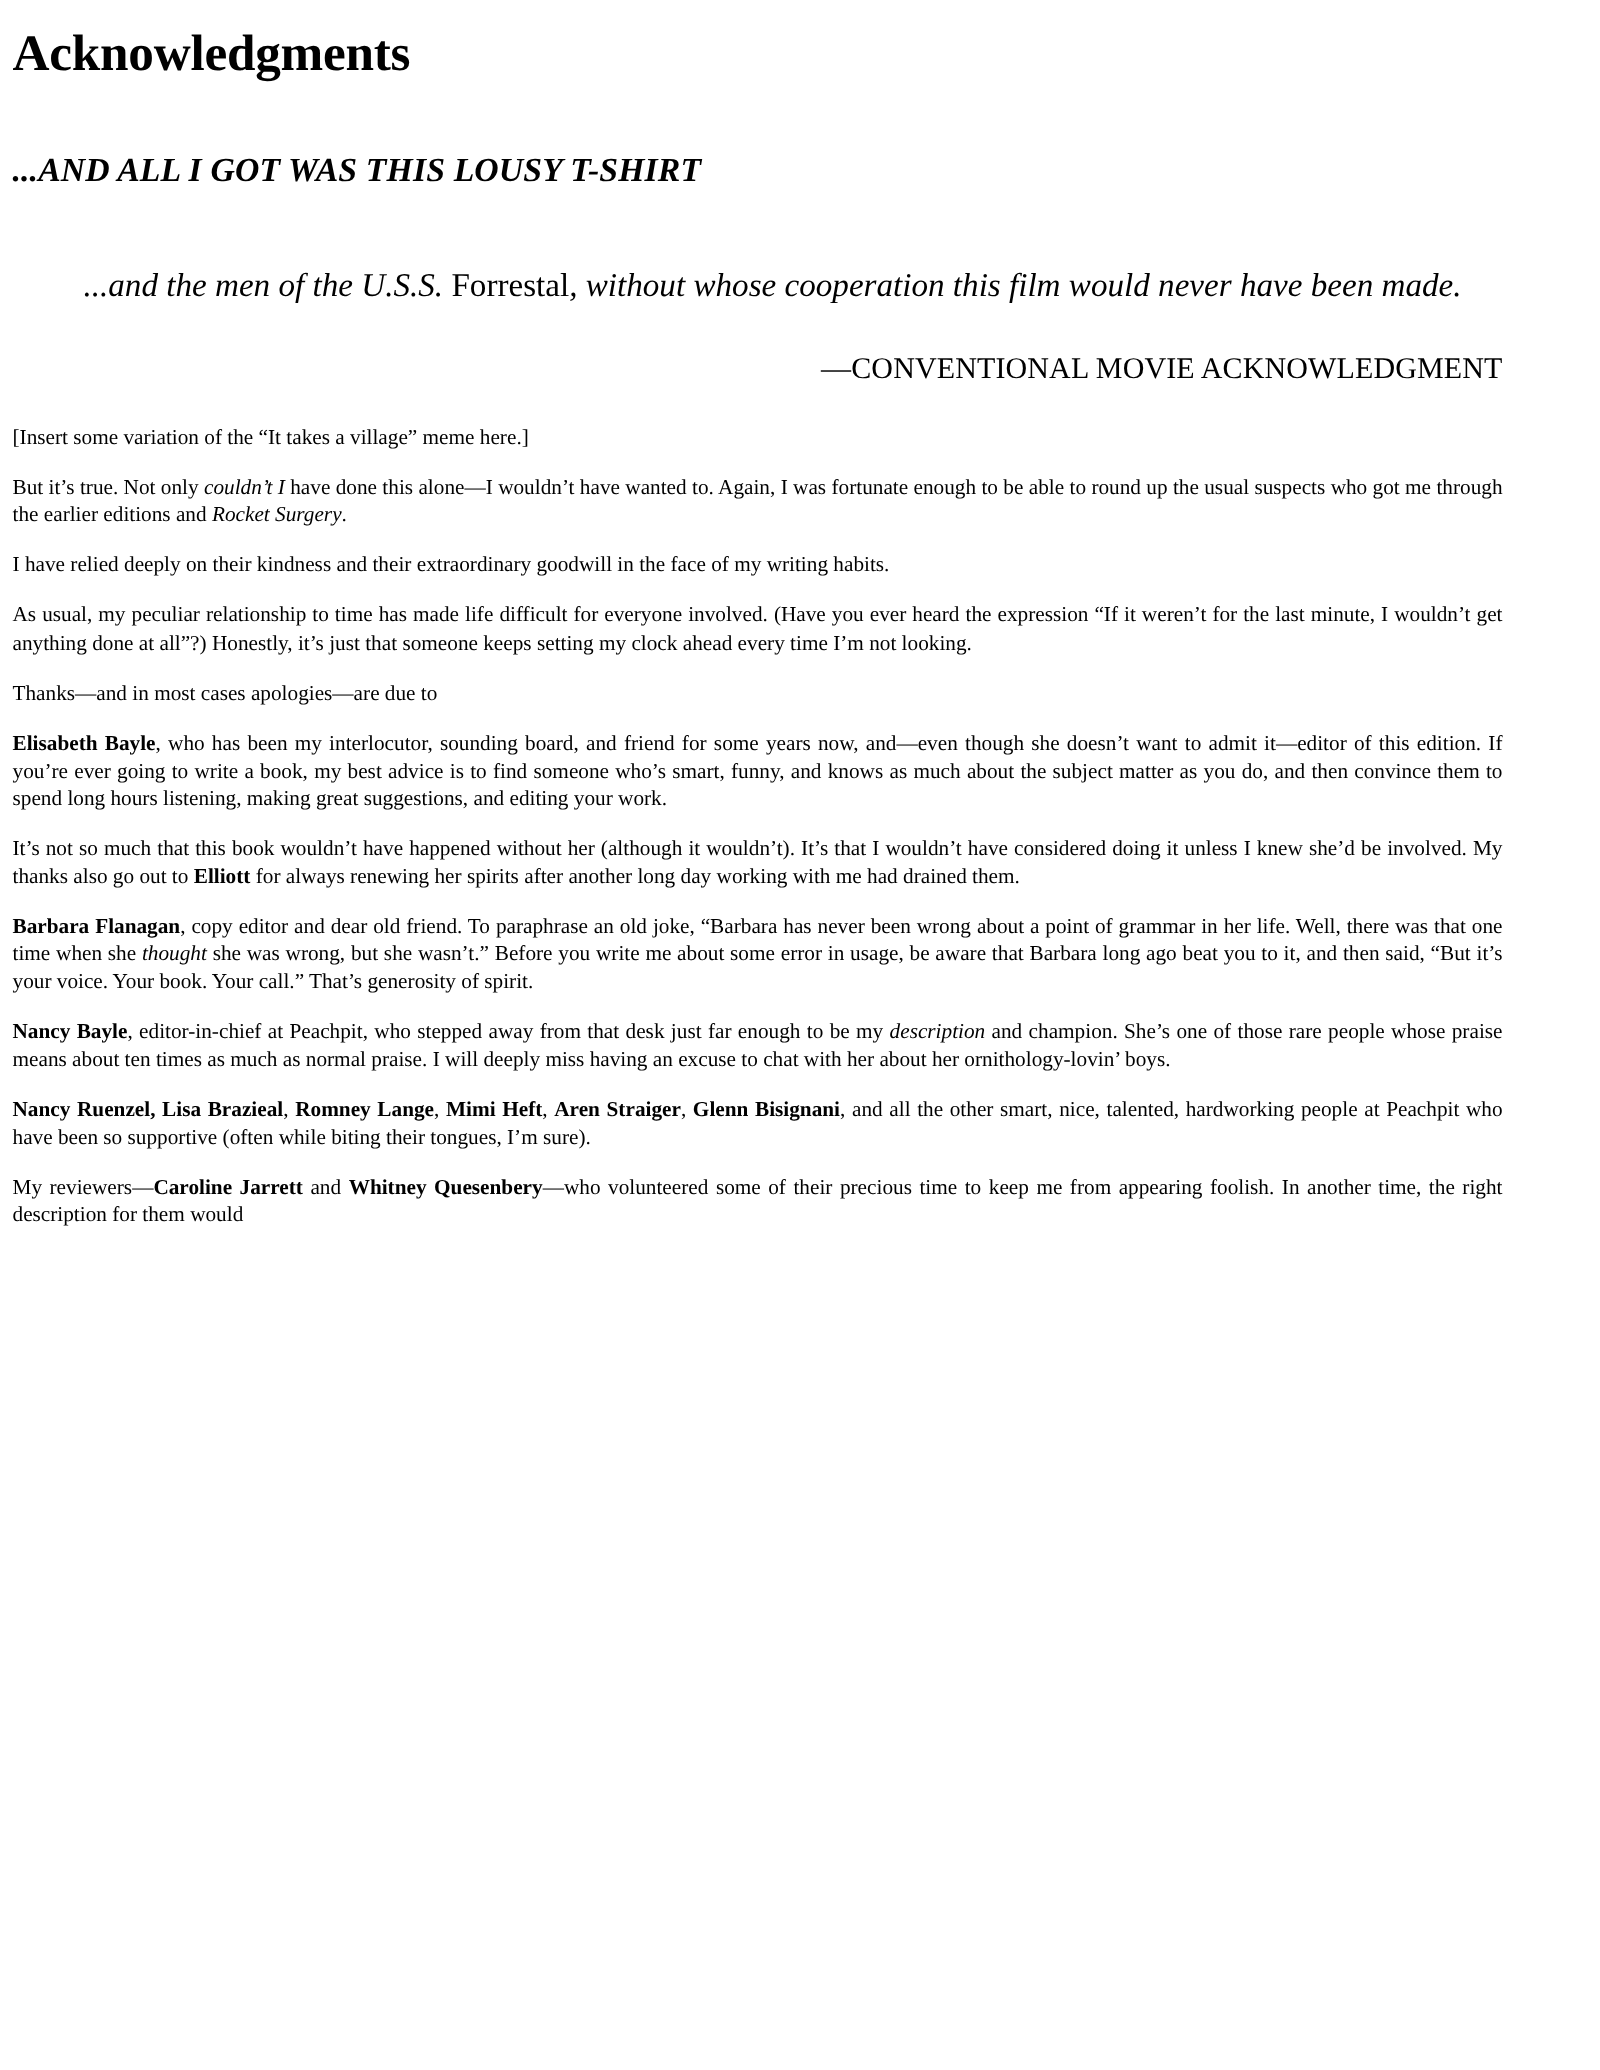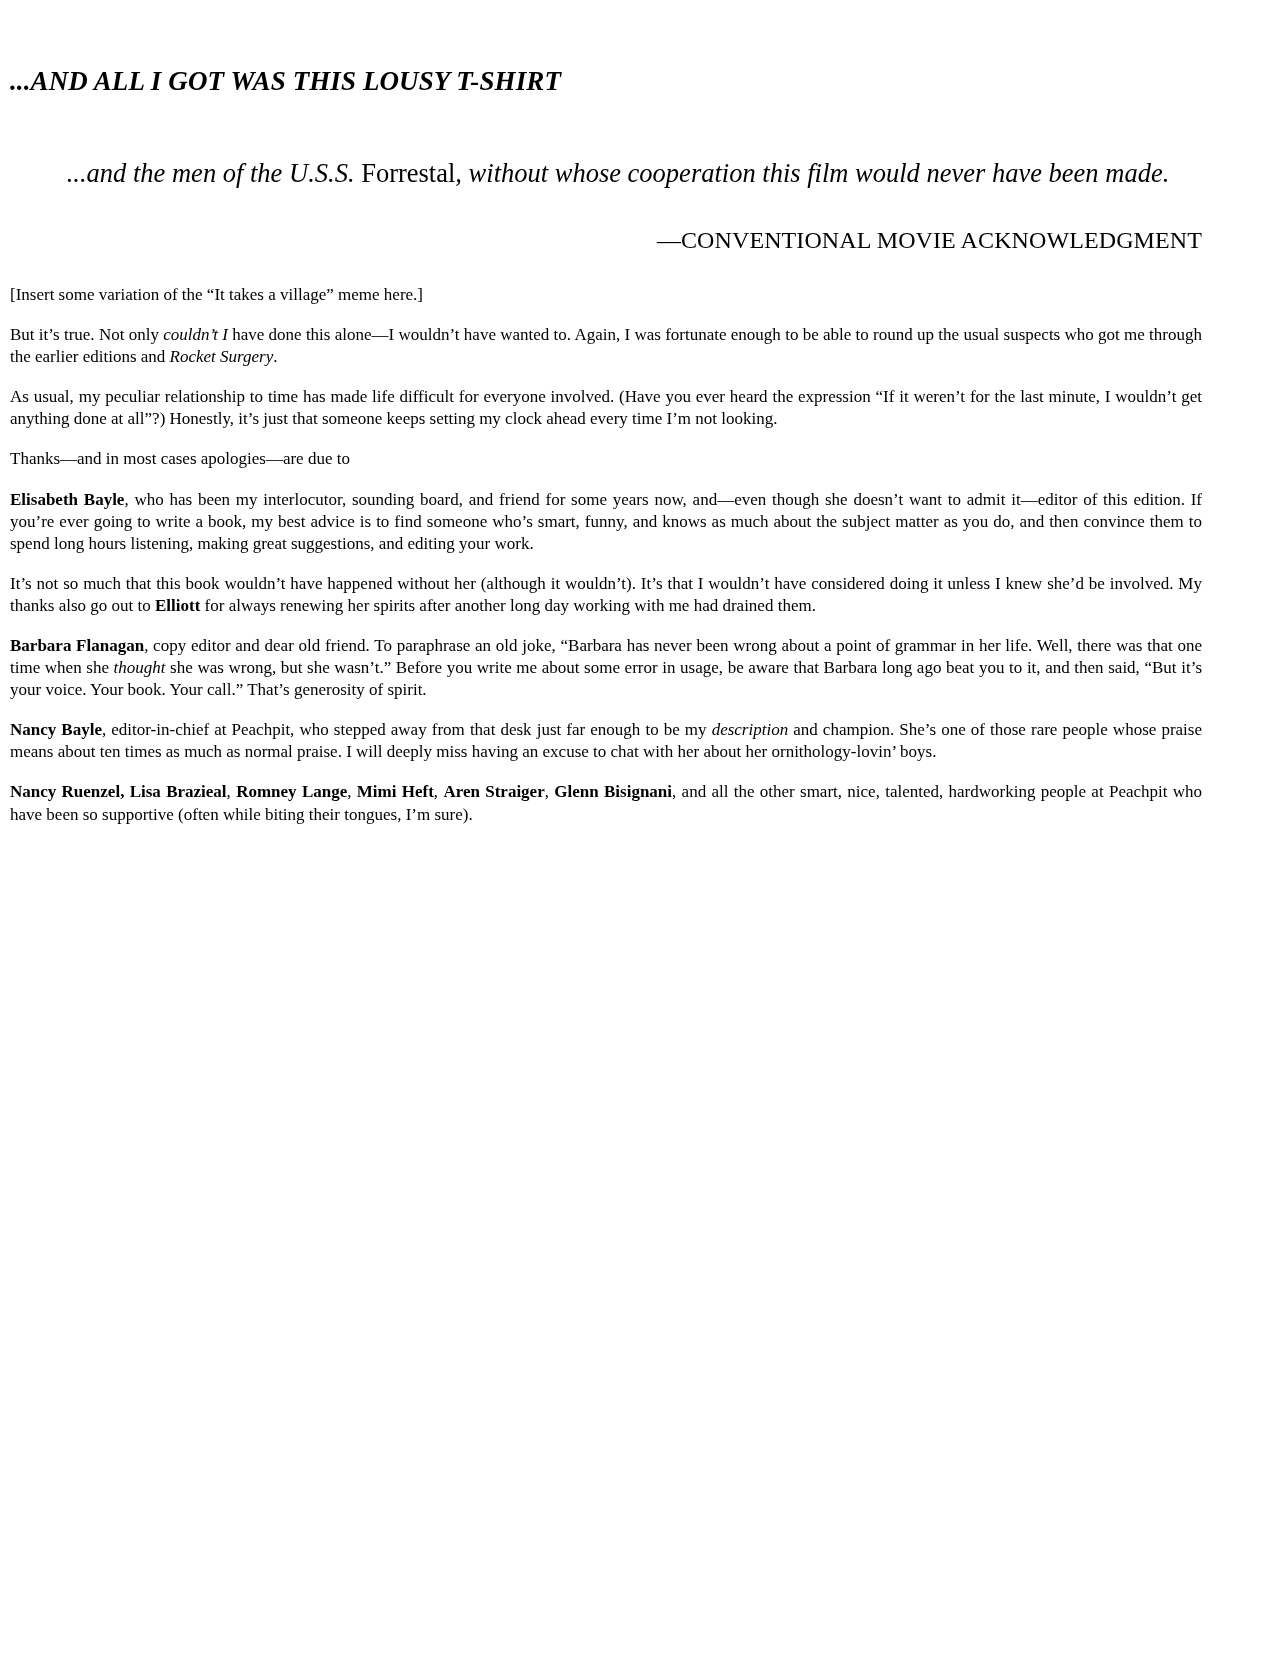--- a/index.html
+++ b/index.html
@@ -69,34 +69,37 @@
     font-weight: bold;
   }
   i, em {
   }
 </style>
 </head>
 <body>
 
 <div class="page">
 
+  <h1 class="chapter-title">Acknowledgments</h1>
 
   <h2 class="section-title">...AND ALL I GOT WAS THIS LOUSY T-SHIRT</h2>
 
   <div class="epigraph">
     <span class="ital">...and the men of the U.S.S.</span><span class="roman"> Forrestal</span><span class="ital">, without whose cooperation this film would never have been made.</span>
   </div>
 
   <div class="attribution">—CONVENTIONAL MOVIE ACKNOWLEDGMENT</div>
 
   <div id="body-text">
       <p class="body-para first"><span>[Insert some variation of the “It takes a village” meme here.]</span></p>
       <p class="body-para"><span>But it’s true. Not only </span><i>couldn’t I</i><span> have done this alone—I wouldn’t have wanted to. Again, I was fortunate enough to be able to round up the usual suspects who got me through the earlier editions and </span><i>Rocket Surgery</i><span>.</span></p>
+      <p class="body-para"><span>I have relied deeply on their kindness and their extraordinary goodwill in the face of my writing habits.</span></p>
       <p class="body-para"><span>As usual, my peculiar relationship to time has made life difficult for everyone involved. (Have you ever heard the expression “If it weren’t for the last minute, I wouldn’t get anything done at all”?) Honestly, it’s just that someone keeps setting my clock ahead every time I’m not looking.</span></p>
       <p class="body-para"><span>Thanks—and in most cases apologies—are due to</span></p>
       <p class="body-para"><b>Elisabeth Bayle</b><span>, who has been my interlocutor, sounding board, and friend for some years now, and—even though she doesn’t want to admit it—editor of this edition. If you’re ever going to write a book, my best advice is to find someone who’s smart, funny, and knows as much about the subject matter as you do, and then convince them to spend long hours listening, making great suggestions, and editing your work.</span></p>
       <p class="body-para"><span>It’s not so much that this book wouldn’t have happened without her (although it wouldn’t). It’s that I wouldn’t have considered doing it unless I knew she’d be involved. My thanks also go out to </span><b>Elliott</b><span> for always renewing her spirits after another long day working with me had drained them.</span></p>
       <p class="body-para"><b>Barbara Flanagan</b><span>, copy editor and dear old friend. To paraphrase an old joke, “Barbara has never been wrong about a point of grammar in her life. Well, there was that one time when she </span><i>thought</i><span> she was wrong, but she wasn’t.” Before you write me about some error in usage, be aware that Barbara long ago beat you to it, and then said, “But it’s your voice. Your book. Your call.” That’s generosity of spirit.</span></p>
       <p class="body-para"><b>Nancy Bayle</b><span>, editor-in-chief at Peachpit, who stepped away from that desk just far enough to be my </span><i>description</i><span> and champion. She’s one of those rare people whose praise means about ten times as much as normal praise. I will deeply miss having an excuse to chat with her about her ornithology-lovin’ boys.</span></p>
       <p class="body-para"><b>Nancy Ruenzel, Lisa Brazieal</b><span>, </span><b>Romney Lange</b><span>, </span><b>Mimi Heft</b><span>, </span><b>Aren Straiger</b><span>, </span><b>Glenn Bisignani</b><span>, and all the other smart, nice, talented, hardworking people at Peachpit who have been so supportive (often while biting their tongues, I’m sure).</span></p>
+      <p class="body-para nowrap-last"><span>My reviewers—</span><b>Caroline Jarrett</b><span> and </span><b>Whitney Quesenbery</b><span>—who volunteered some of their precious time to keep me from appearing foolish. In another time, the right description for them would</span></p>
     </div>
 
 </div>
 
 </body></html>

